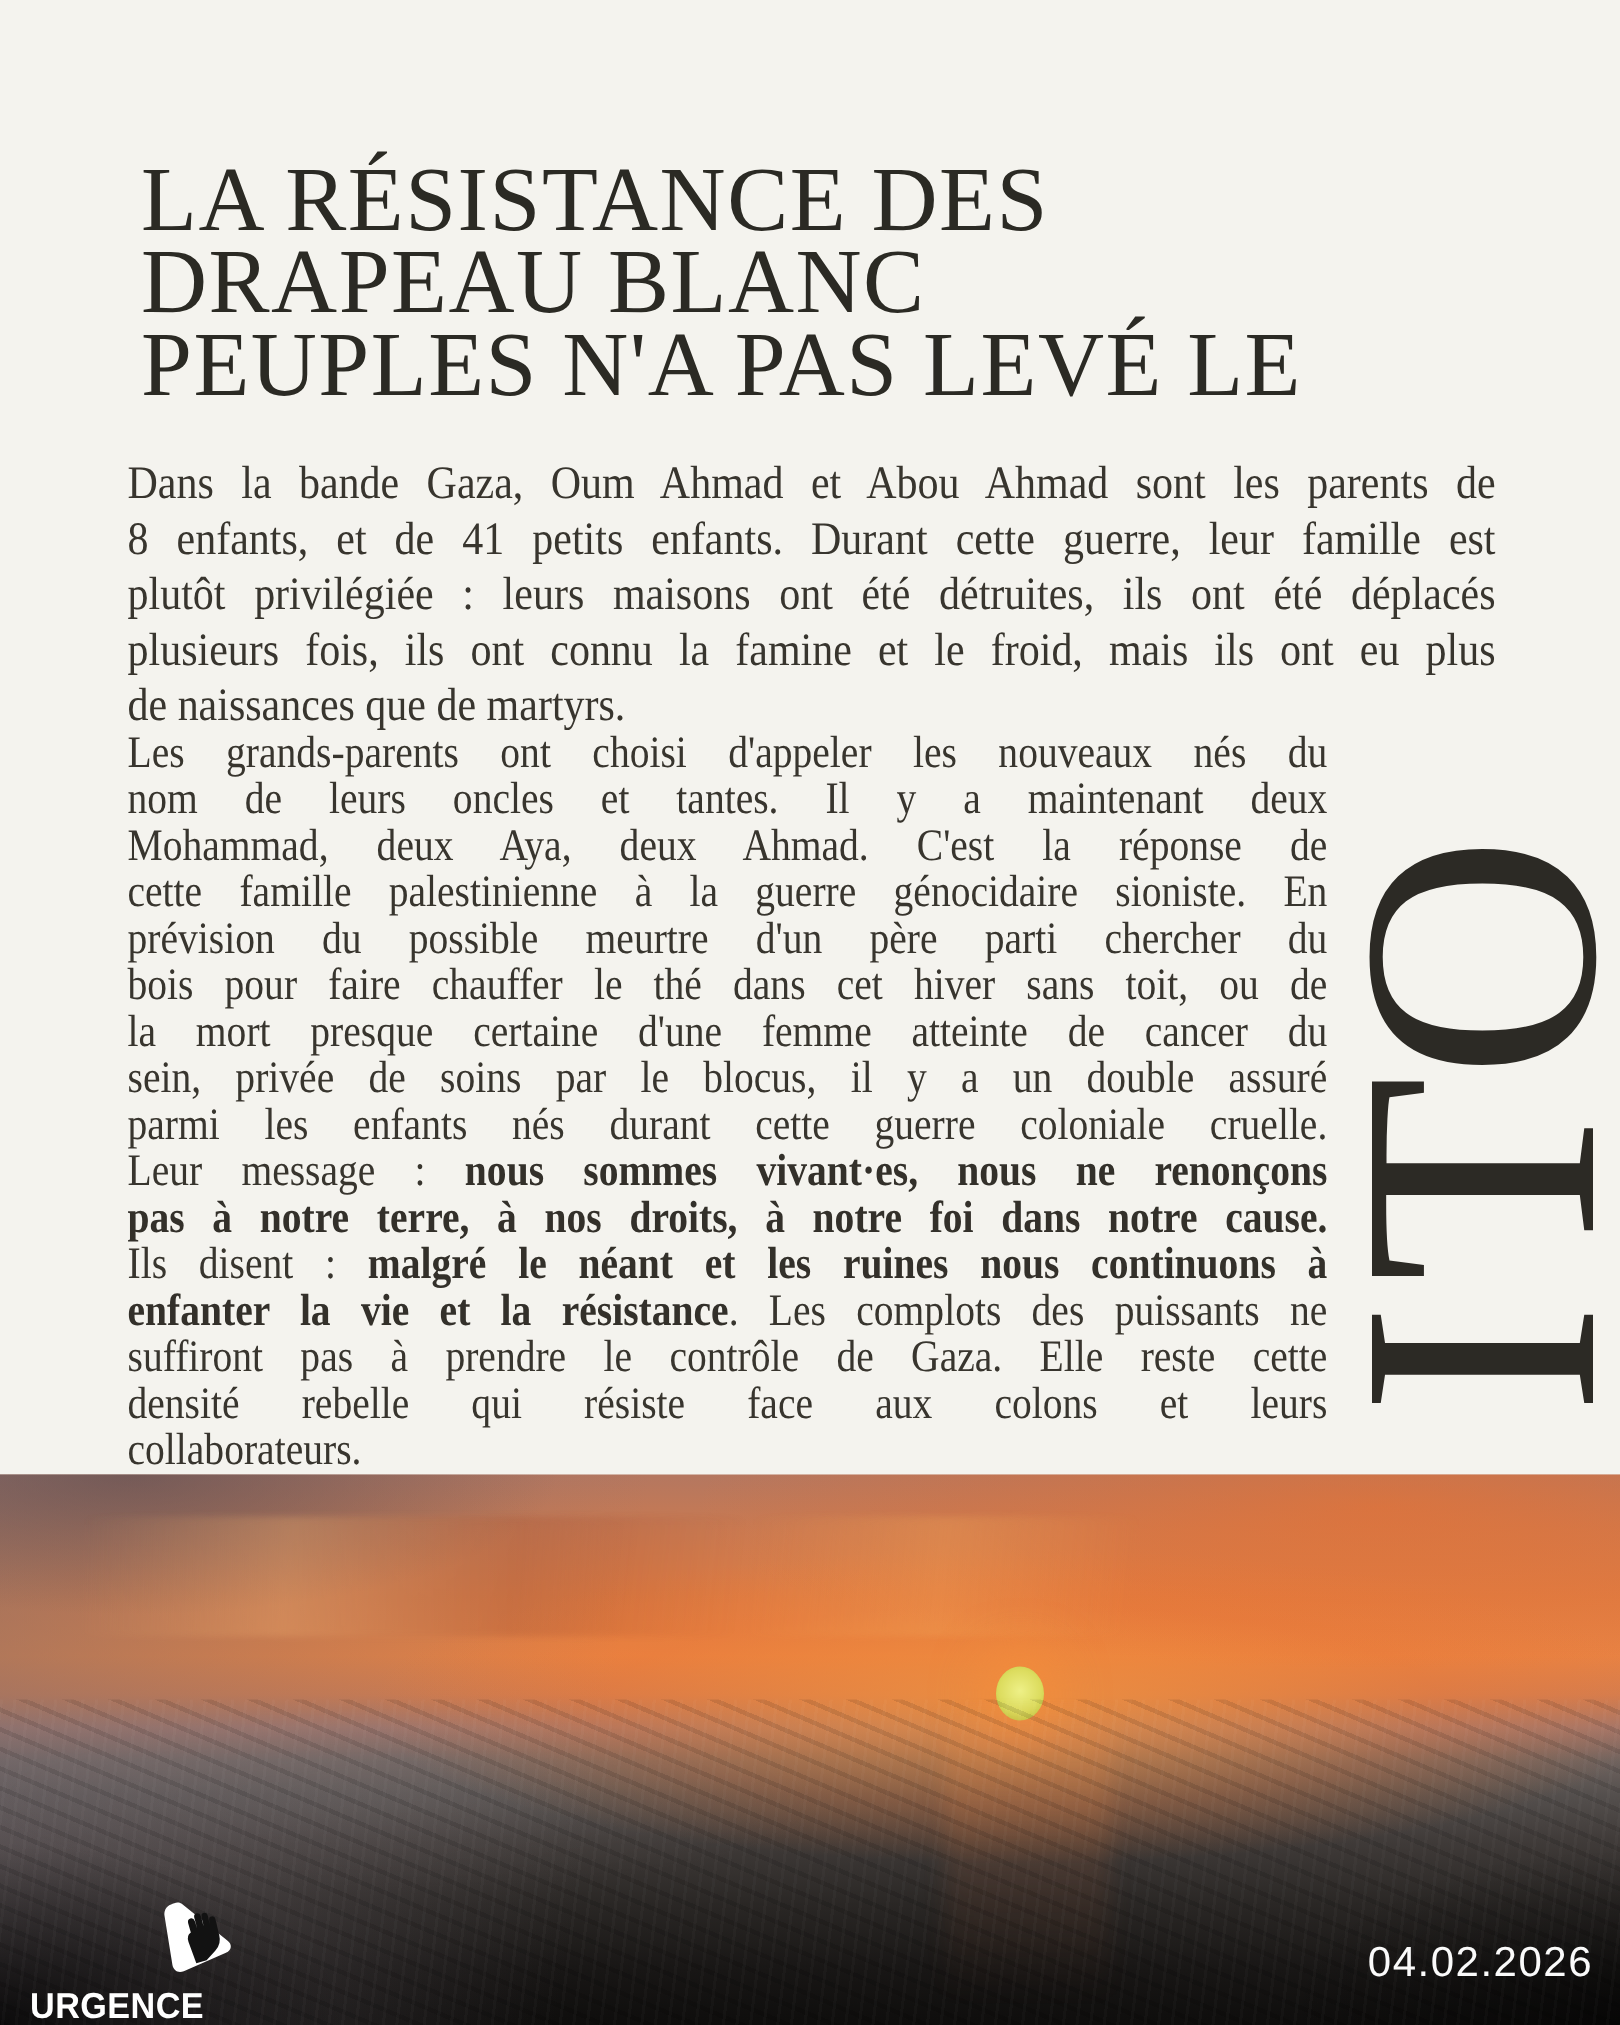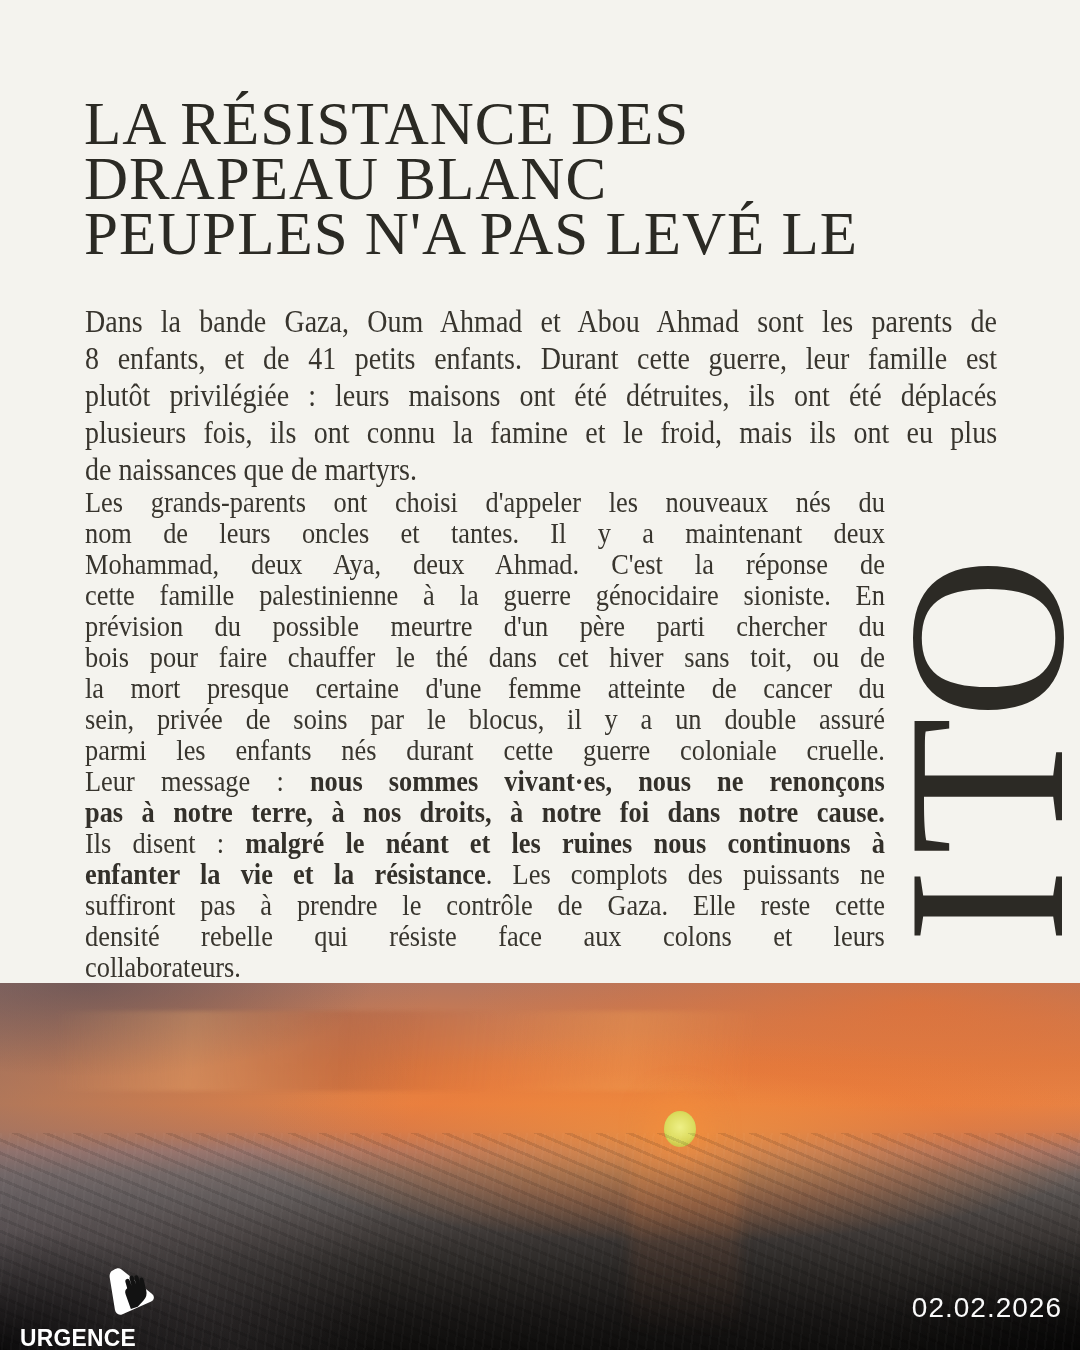--- a/index.html
+++ b/index.html
@@ -5,21 +5,21 @@
   html,body{margin:0;padding:0;}
   body{
     width:1080px;height:1350px;overflow:hidden;position:relative;
     background:#f4f3ee;
     font-family:"Liberation Serif",serif;
   }
   .poster{position:absolute;inset:0;}
 
   
   .title{
-    position:absolute;left:84px;top:96px;width:940px;margin:0;
+    position:absolute;left:84px;top:96px;width:940px;margin:10px;
     font-size:61px;line-height:55px;font-weight:400;letter-spacing:1px;
     color:#2b2a24;text-transform:uppercase;
   }
   .tline{white-space:nowrap;}
 
   
   .para{position:absolute;color:#38352e;transform-origin:left top;}
   .p1{left:85px;top:303px;width:1010px;font-size:31px;line-height:37px;transform:scaleX(0.903);}
   .p2{left:85px;top:486px;width:910px;font-size:30px;line-height:31px;transform:scaleX(0.879);}
   .jline{text-align:justify;text-align-last:justify;white-space:normal;}
@@ -153,15 +153,15 @@
       <g fill="#121212" transform="rotate(-20 27 28)">
         <path d="M21,47 L21,30 Q21,25 25,24 L25.5,17 Q25.7,14 28.2,14 Q30.8,14.2 30.7,17 L30.5,23 L31.2,14.5 Q31.5,11.8 34,12 Q36.5,12.3 36.2,15 L35.6,23 L36.6,15.8 Q37,13 39.3,13.5 Q41.6,14 41.2,16.8 L40.2,24 L41,20 Q41.6,17.4 43.8,18 Q46,18.6 45.6,21.2 L44.3,33 Q43.6,40 37.5,43 L29,47.5 Z"></path>
       </g>
     </svg>
     <div class="logo-text">
       <div>URGENCE</div>
       <div>PALESTINE</div>
     </div>
   </div>
 
-  <div class="date">02.02.2026</div>
+  <div class="date">04.02.2026</div>
 
 </div>
 
 </body></html>

